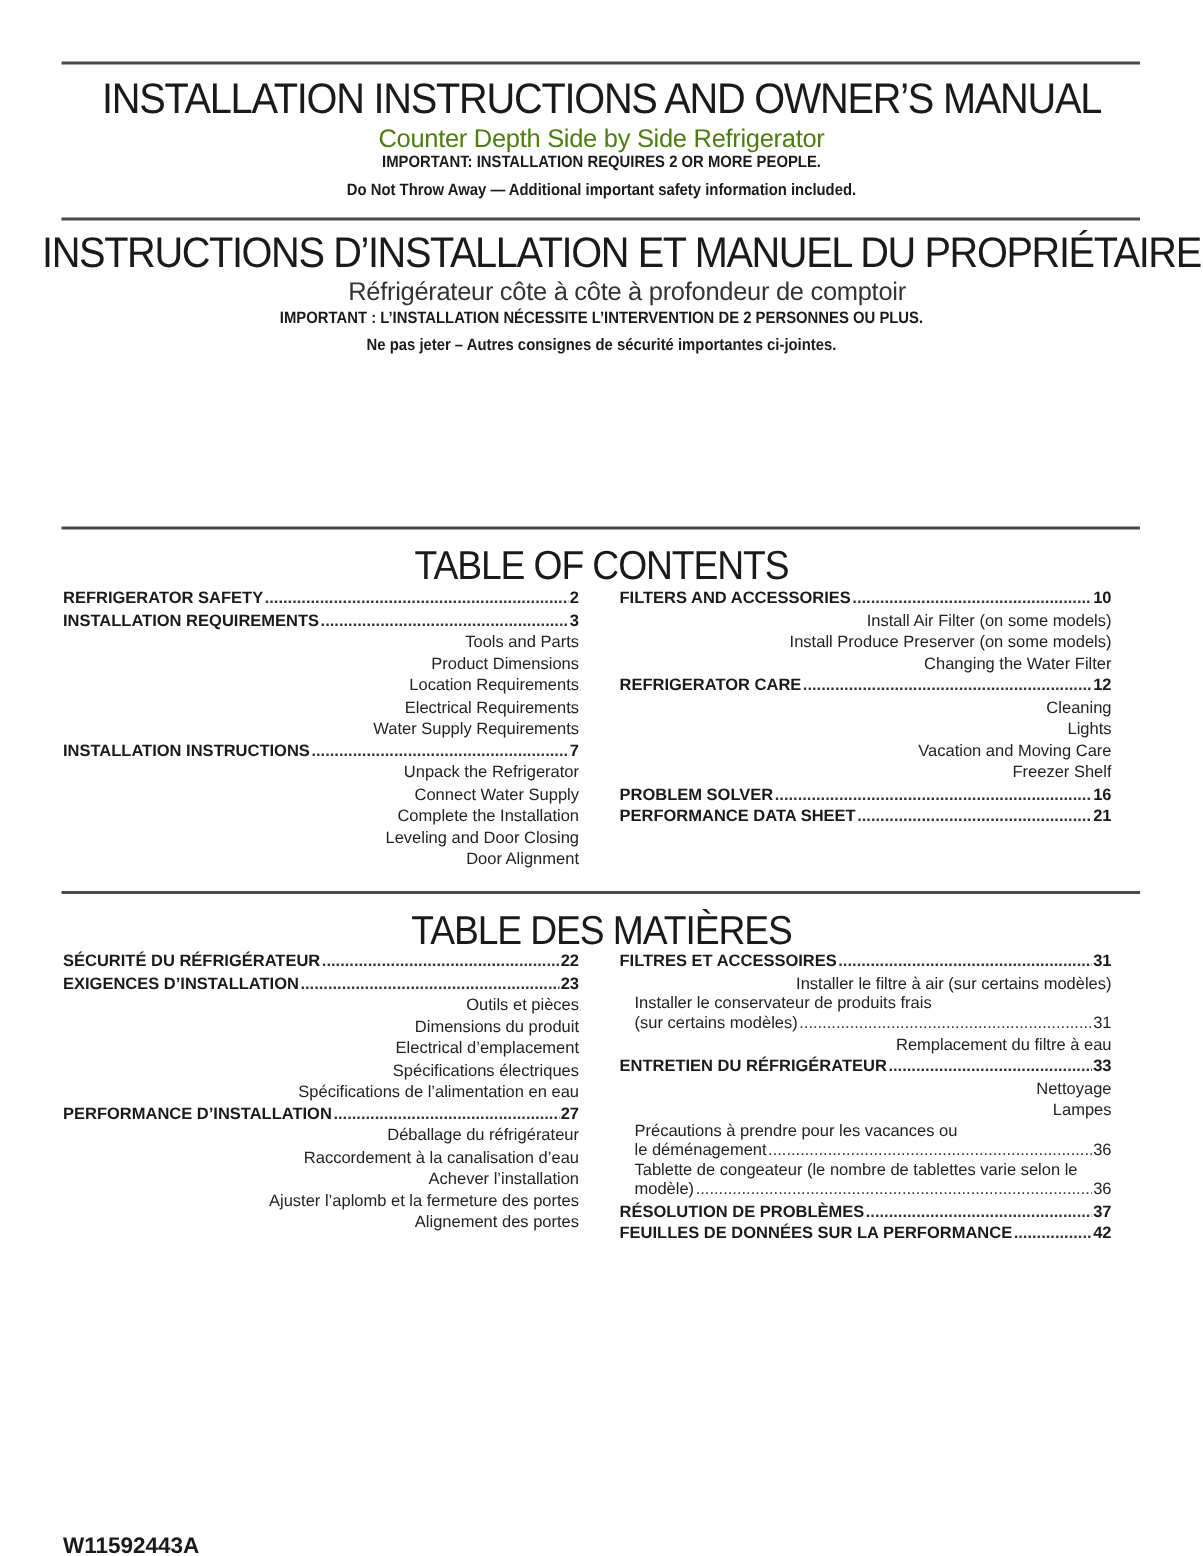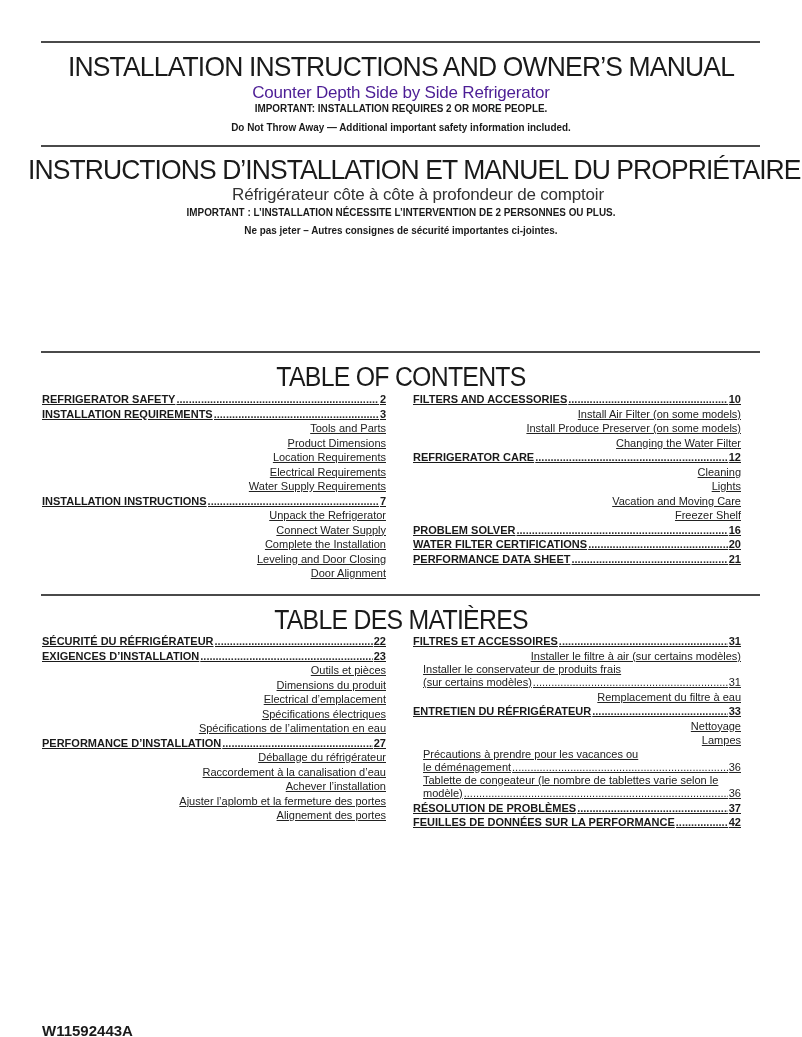--- a/index.html
+++ b/index.html
@@ -9,21 +9,21 @@
     }
     .rule {
       position: absolute; left: 41px; width: 719px; height: 2px;
       background: #4a4a4a;
     }
     .center { position: absolute; left: 0; width: 802px; text-align: center; white-space: nowrap; }
     .h-en {
       top: 50px; font-size: 28.5px; font-weight: normal; letter-spacing: -0.9px;
       transform: scaleX(0.93); transform-origin: center;
     }
-    .sub-en { top: 83px; font-size: 17px; color: #4c1d95; letter-spacing: -0.2px; }
+    .sub-en { top: 83px; font-size: 17px; color: #4d7c0f; letter-spacing: -0.2px; }
     .imp-en { top: 102px; font-size: 11px; font-weight: bold; transform: scaleX(0.9); }
     .dnt-en { top: 121px; font-size: 11px; font-weight: bold; transform: scaleX(0.9); }
 
     .h-fr {
       top: 153px; font-size: 28.5px; letter-spacing: -1px;
       transform: scaleX(0.93); transform-origin: center;
     }
     .sub-fr { top: 185px; font-size: 17px; color: #333; letter-spacing: -0.2px; padding-left: 17px; }
     .imp-fr { top: 206px; font-size: 11px; font-weight: bold; transform: scaleX(0.9); }
     .dnt-fr { top: 224px; font-size: 11px; font-weight: bold; transform: scaleX(0.9); }
@@ -36,21 +36,21 @@
       top: 605px; font-size: 27px; letter-spacing: -0.8px;
       transform: scaleX(0.92); transform-origin: center;
     }
 
     .col { position: absolute; width: 344px; }
     .col.left { left: 42px; }
     .col.right { left: 413px; width: 328px; }
 
     .row {
       display: flex; align-items: flex-end; font-size: 11px; line-height: 14.5px;
-      height: 14.5px; white-space: nowrap; overflow: hidden; text-decoration: underline;
+      height: 14.5px; white-space: nowrap; overflow: hidden;
     }
     .row.major { font-weight: bold; }
     .row.minor { padding-left: 10px; color: #222; flex-direction: column; }
     .row .label { flex: 0 0 auto; }
     .row .dots {
       flex: 1 1 auto; overflow: hidden; margin: 0 1px;
       color: #333;
     }
     .row .dots::before {
       content: "........................................................................................................................................................................................................";
@@ -195,25 +195,20 @@
     </div>
     <div class="row minor">
       <span class="label">Freezer Shelf</span>
       <span class="dots"></span>
       <span class="page">15</span>
     </div>
     <div class="row major">
       <span class="label">PROBLEM SOLVER</span>
       <span class="dots"></span>
       <span class="page">16</span>
-    </div>
-    <div class="row major">
-      <span class="label">WATER FILTER CERTIFICATIONS</span>
-      <span class="dots"></span>
-      <span class="page">20</span>
     </div>
     <div class="row major">
       <span class="label">PERFORMANCE DATA SHEET</span>
       <span class="dots"></span>
       <span class="page">21</span>
     </div>
   </div>
 
 <div class="rule" style="top:594px;"></div>
 <div class="center tdm-title">TABLE DES MATIÈRES</div>

